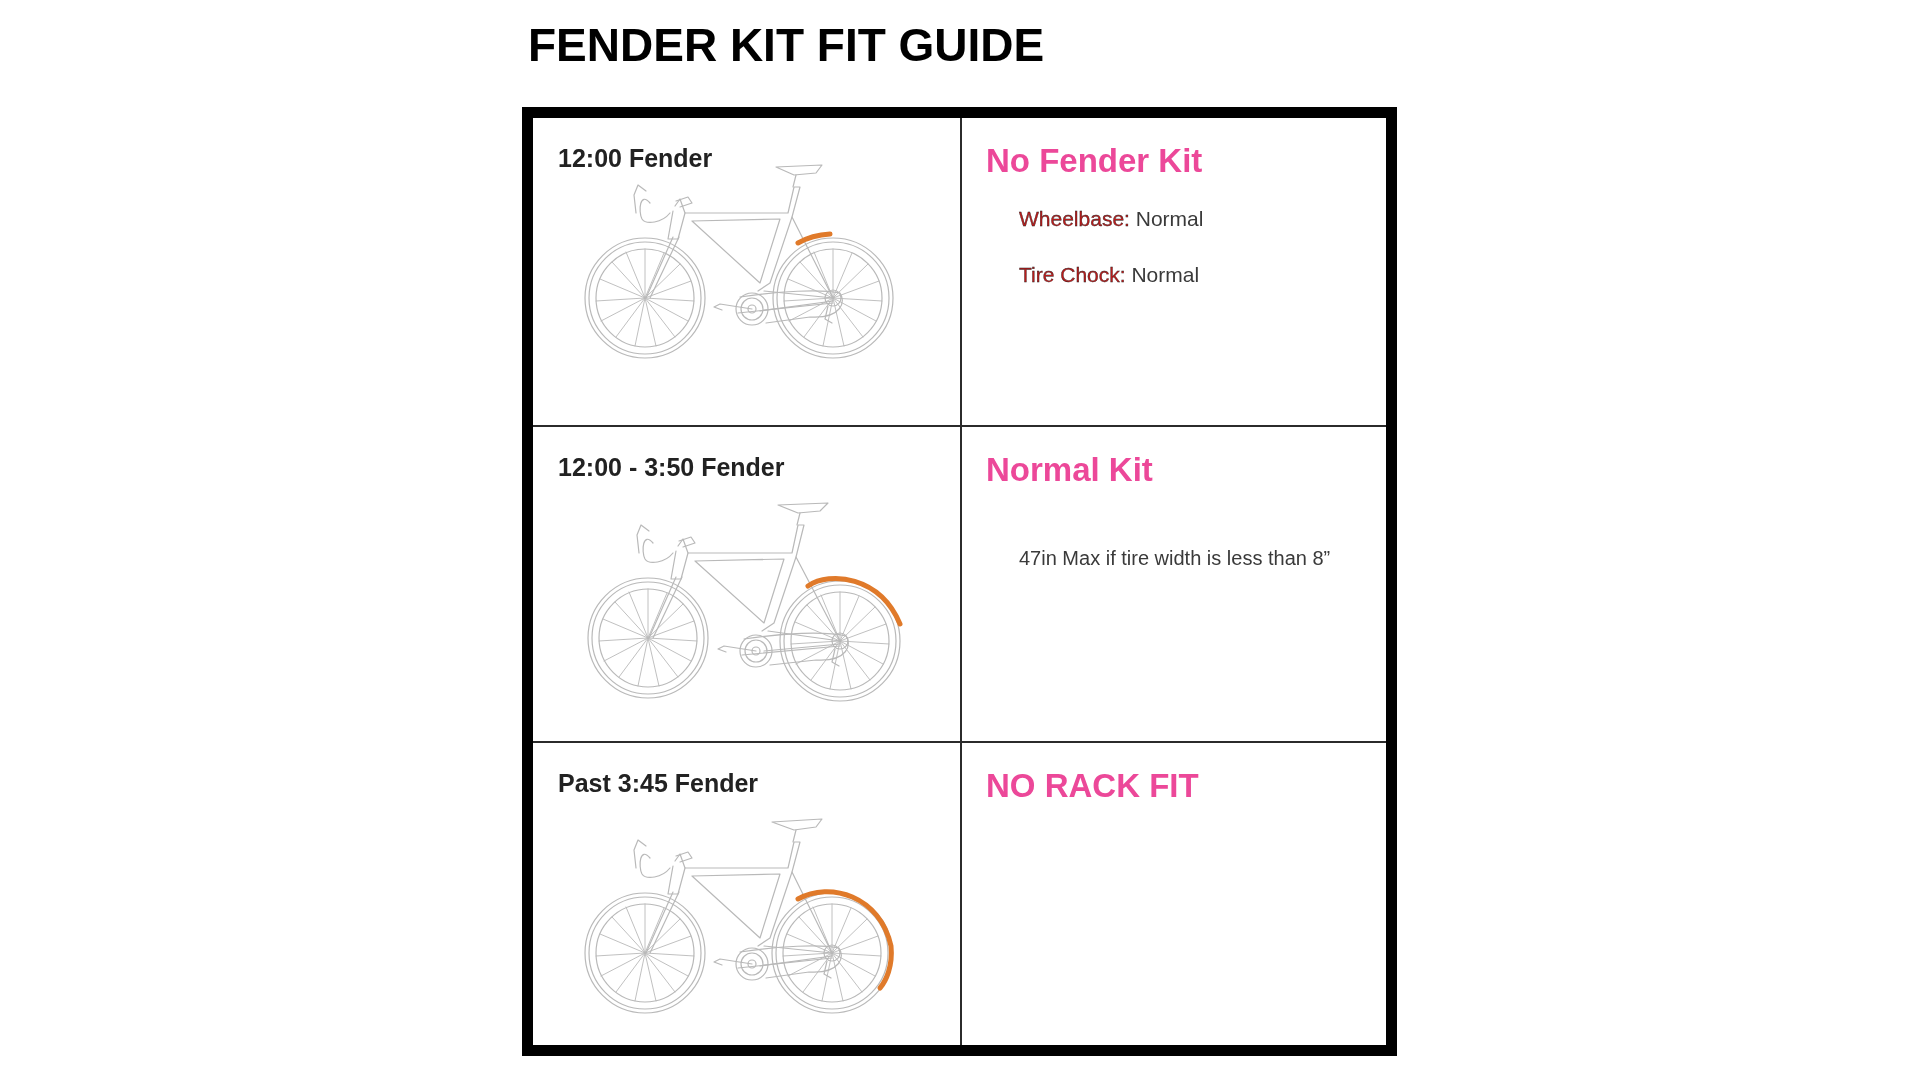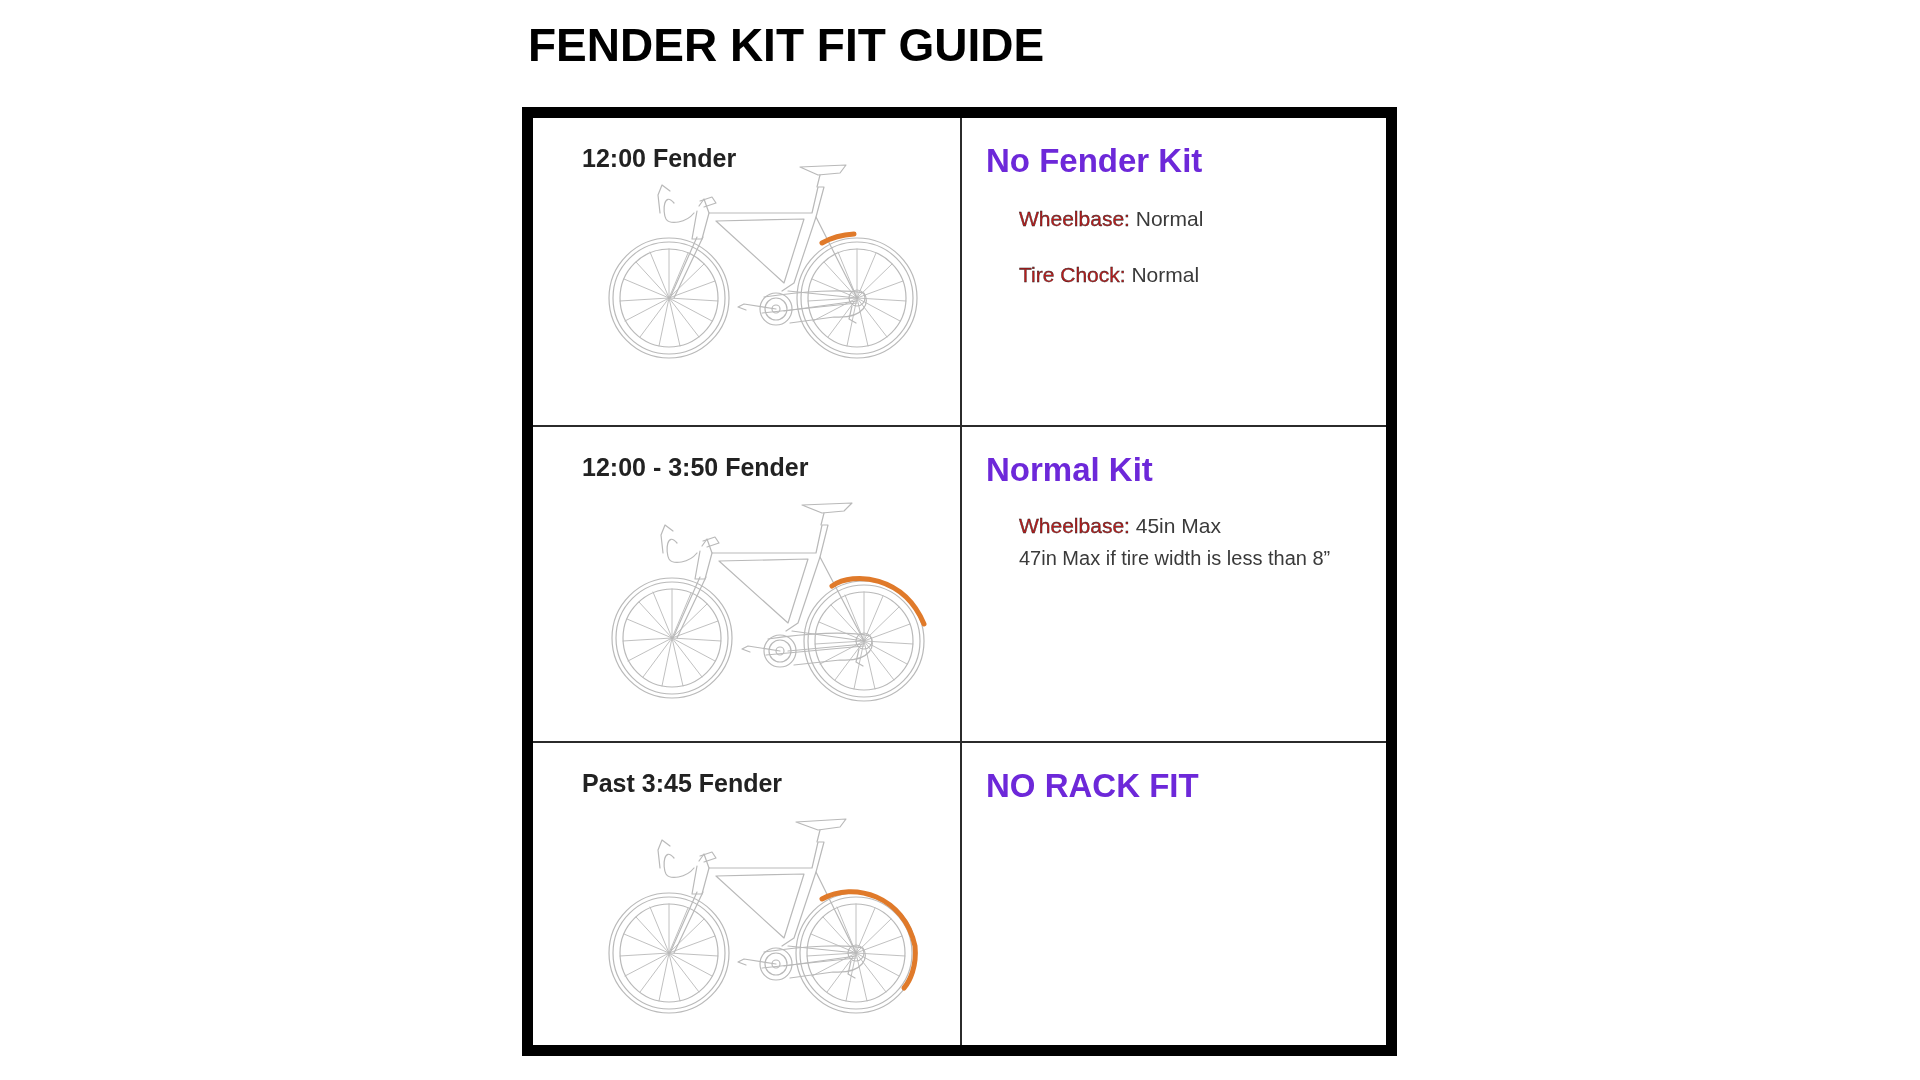--- a/index.html
+++ b/index.html
@@ -60,21 +60,20 @@
       position: absolute;
       left: 0;
       right: 0;
     }
     .cell-left {
       position: absolute;
       left: 0;
       top: 0;
       width: 495px;
       height: 100%;
-      margin-left: 24px;
     }
     .cell-right {
       position: absolute;
       left: 429px;
       right: 0;
       top: 0;
       height: 100%;
     }
     .fender-label {
       position: absolute;
@@ -90,21 +89,21 @@
       left: 47px;
       width: 330px;
       height: 220px;
     }
     .kit-title {
       position: absolute;
       left: 24px;
       top: 24px;
       font-size: 33px;
       font-weight: 700;
-      color: #6d28d9;
+      color: #ec4899;
       white-space: nowrap;
     }
     .spec {
       position: absolute;
       left: 57px;
       font-size: 21px;
       color: #333;
       line-height: 38px;
       width: 340px;
     }
@@ -292,24 +291,20 @@
               <path d="M164 148 C204 142, 244 140, 266 145 C272 153, 268 171, 236 169 L190 174"></path>
               <circle cx="260" cy="150" r="8"></circle>
                 <path d="M255 158 L252 171 L259 175"></path>
             </g>
             <path d="M228 95 C250 80, 300 85, 320 133" fill="none" stroke="#e07a2a" stroke-width="5" stroke-linecap="round"></path>
           </svg>
         </div>
       </div>
       <div class="cell-right">
         <div class="kit-title">Normal Kit</div>
-        <div class="spec" style="top:80px">
-          <span class="k">Wheelbase:</span>
-          <span class="v">45in Max</span>
-        </div>
         <div class="spec" style="top:116px;line-height:30px;font-size:20px">
           <span class="v">47in Max if tire width is less than 8”</span>
         </div>
       </div>
     </div>
 
     <div class="row" style="top:625px;height:303px">
       <div class="cell-left">
         <div class="fender-label">Past 3:45 Fender</div>
         <div class="bike" style="top:63px">

